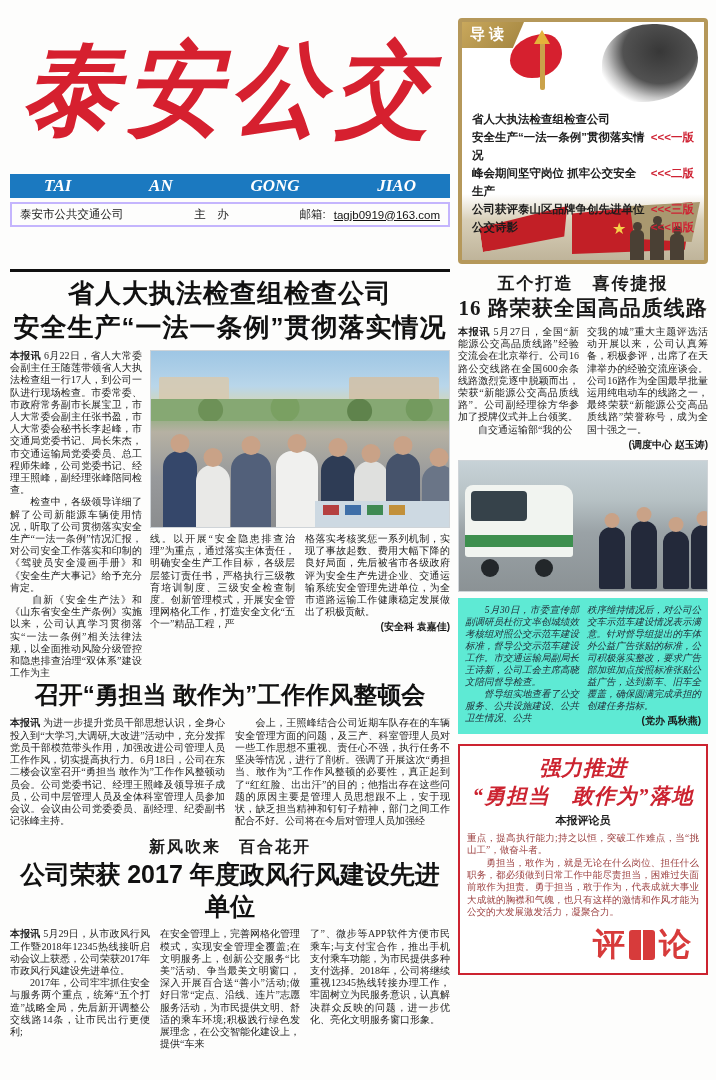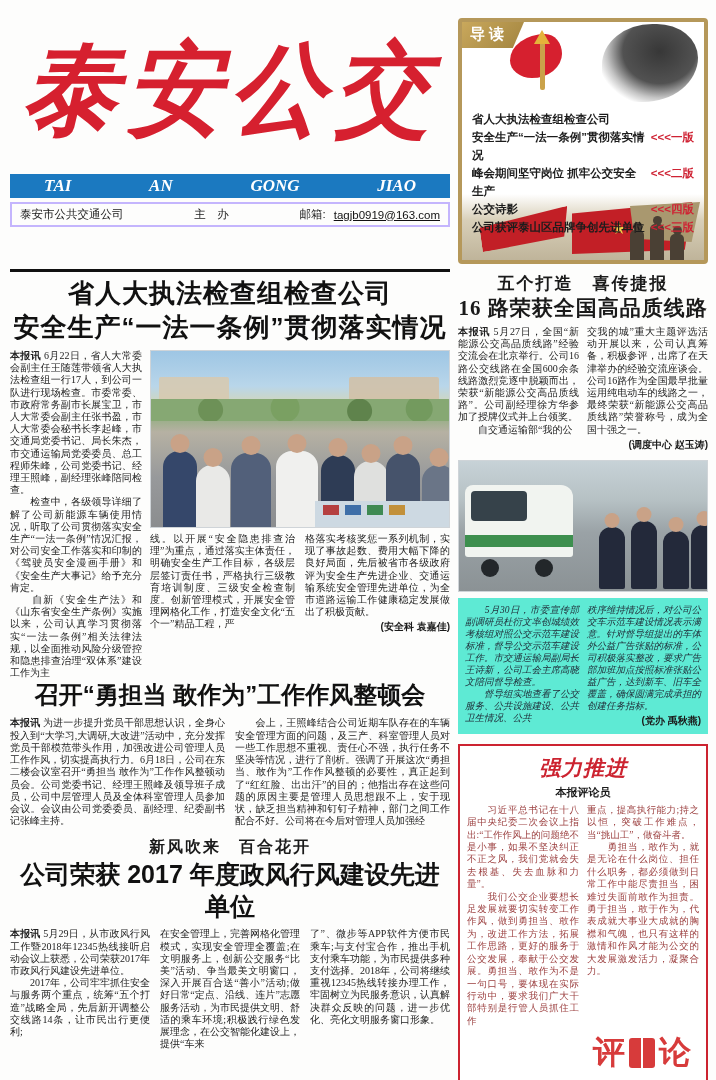--- a/index.html
+++ b/index.html
@@ -162,26 +162,26 @@
       </div>
       <div class="guide-item">
         <span>安全生产“一法一条例”贯彻落实情况</span>
         <span class="pg">&lt;&lt;&lt;一版</span>
       </div>
       <div class="guide-item">
         <span>峰会期间坚守岗位 抓牢公交安全生产</span>
         <span class="pg">&lt;&lt;&lt;二版</span>
       </div>
       <div class="guide-item">
+        <span>公司获评泰山区品牌争创先进单位</span>
+        <span class="pg">&lt;&lt;&lt;三版</span>
+      </div>
+      <div class="guide-item">
         <span>公交诗影</span>
         <span class="pg">&lt;&lt;&lt;四版</span>
-      </div>
-      <div class="guide-item">
-        <span>公司获评泰山区品牌争创先进单位</span>
-        <span class="pg">&lt;&lt;&lt;三版</span>
       </div>
     </div>
     <div class="battle">
       <div class="bflag f1"></div>
         <div class="bflag f2"></div>
         <div class="bflag f3"></div>
       <div class="bstar">★</div>
       <div class="soldier s1"></div>
         <div class="soldier s2"></div>
         <div class="soldier s3"></div>
@@ -284,24 +284,23 @@
 　　督导组实地查看了公交服务、公共设施建设、公共卫生情况、公共</div>
         <div>
           <div class="col-text">秩序维持情况后，对公司公交车示范车建设情况表示满意。针对督导组提出的车体外公益广告张贴的标准，公司积极落实整改，要求广告部加班加点按照标准张贴公益广告，达到新车、旧车全覆盖，确保圆满完成承担的创建任务指标。</div>
           <div class="sig">(党办 禹秋燕)</div>
         </div>
       </div>
     </div>
 
     <div class="editorial">
       <div class="ed-title">强力推进</div>
+      <div class="ed-title">“勇担当　敢作为”落地</div>
       <div class="ed-byline">本报评论员</div>
       <div class="cols2" style="margin-top:2px;">
-        <div class="col-text">　　习近平总书记在十八届中央纪委二次会议上指出:“工作作风上的问题绝不是小事，如果不坚决纠正不正之风，我们党就会失去根基、失去血脉和力量”。
-　　我们公交企业要想长足发展就要切实转变工作作风，做到勇担当、敢作为，改进工作方法，拓展工作思路，更好的服务于公交发展，奉献于公交发展。勇担当、敢作为不是一句口号，要体现在实际行动中，要求我们广大干部特别是行管人员抓住工作</div>
         <div class="col-text">重点，提高执行能力;持之以恒，突破工作难点，当“挑山工”，做奋斗者。
 　　勇担当，敢作为，就是无论在什么岗位、担任什么职务，都必须做到日常工作中能尽责担当，困难过失面前敢作为担责。勇于担当，敢于作为，代表成就大事业大成就的胸襟和气魄，也只有这样的激情和作风才能为公交的大发展激发活力，凝聚合力。</div>
       </div>
       <div class="stamp">
         <span>评</span>
         <span class="stamp-book"></span>
         <span>论</span>
       </div>
     </div>
 

